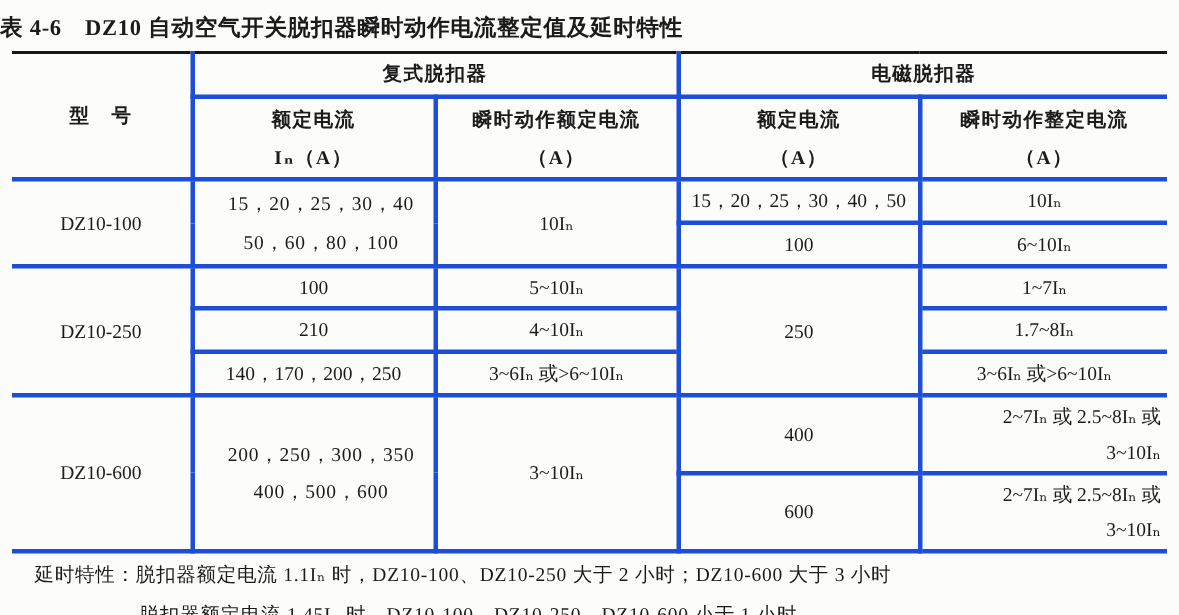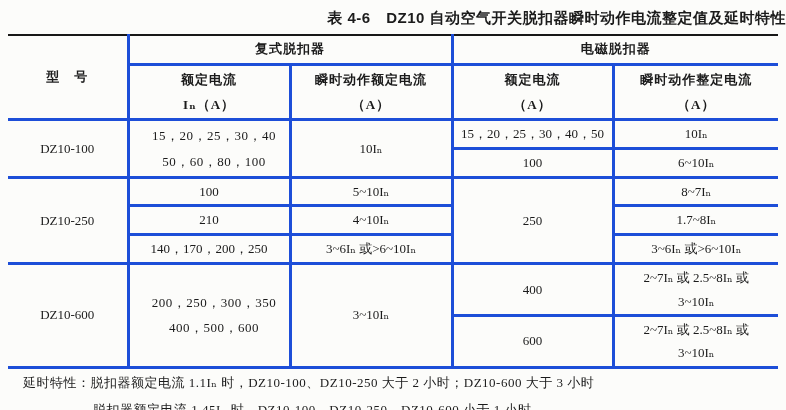--- a/index.html
+++ b/index.html
@@ -4,41 +4,41 @@
 <style>
   html,body{margin:0;padding:0;}
   body{
     width:786px;height:410px;
     background:#fcfcfa;color:#1b1b1b;
     font-family:"Liberation Serif","DejaVu Serif",serif;
     overflow:hidden;
   }
   .page-title{
     padding:9px 0 6px 0;
-    text-align:right;
-    font-family:Liberation Sans, sans-serif;
+    text-align:left;
+    font-family:Liberation Serif, serif;
     font-weight:bold;font-size:15px;letter-spacing:0.5px;
   }
   table.trip{
     margin-left:8px;width:770px;
     border-collapse:collapse;table-layout:fixed;
   }
   td,th{
     border:3px solid #1d4ed8;
     font-size:13px;padding:1px 4px;
     text-align:center;vertical-align:middle;
     overflow:hidden;
   }
   th{font-weight:bold;letter-spacing:1px;}
   th.sub{white-space:pre-line;line-height:1.95;letter-spacing:1px;}
   td.list{
     text-align:center;padding-left:14px;
     white-space:pre-line;line-height:1.95;letter-spacing:0.5px;
   }
-  td.two{white-space:pre-line;line-height:1.8;text-align:center;margin-left:31px;}
+  td.two{white-space:pre-line;line-height:1.8;text-align:right;margin-left:31px;}
   .el{border-left:none;}
   .er{border-right:none;}
   .bt{border-top:2px solid #171717;font-family:Liberation Mono, monospace;}
   tr.notes td{
     border-left:none;border-right:none;
     border-bottom:3px solid #171717;
     text-align:left;font-size:13px;
     padding:5px 0 6px 0;
   }
   tr.notes .n1{padding-left:15px;letter-spacing:0.5px;}
@@ -87,21 +87,21 @@
   <tr style="height:29px">
     <td>100</td>
     <td class="er">6~10Iₙ</td>
   </tr>
 
   <tr style="height:28px">
     <td rowspan="3" class="el">DZ10-250</td>
     <td>100</td>
     <td>5~10Iₙ</td>
     <td rowspan="3">250</td>
-    <td class="er">8~7Iₙ</td>
+    <td class="er">1~7Iₙ</td>
   </tr>
   <tr style="height:29px">
     <td>210</td>
     <td>4~10Iₙ</td>
     <td class="er">1.7~8Iₙ</td>
   </tr>
   <tr style="height:29px">
     <td>140，170，200，250</td>
     <td>3~6Iₙ 或&gt;6~10Iₙ</td>
     <td class="er">3~6Iₙ 或&gt;6~10Iₙ</td>

